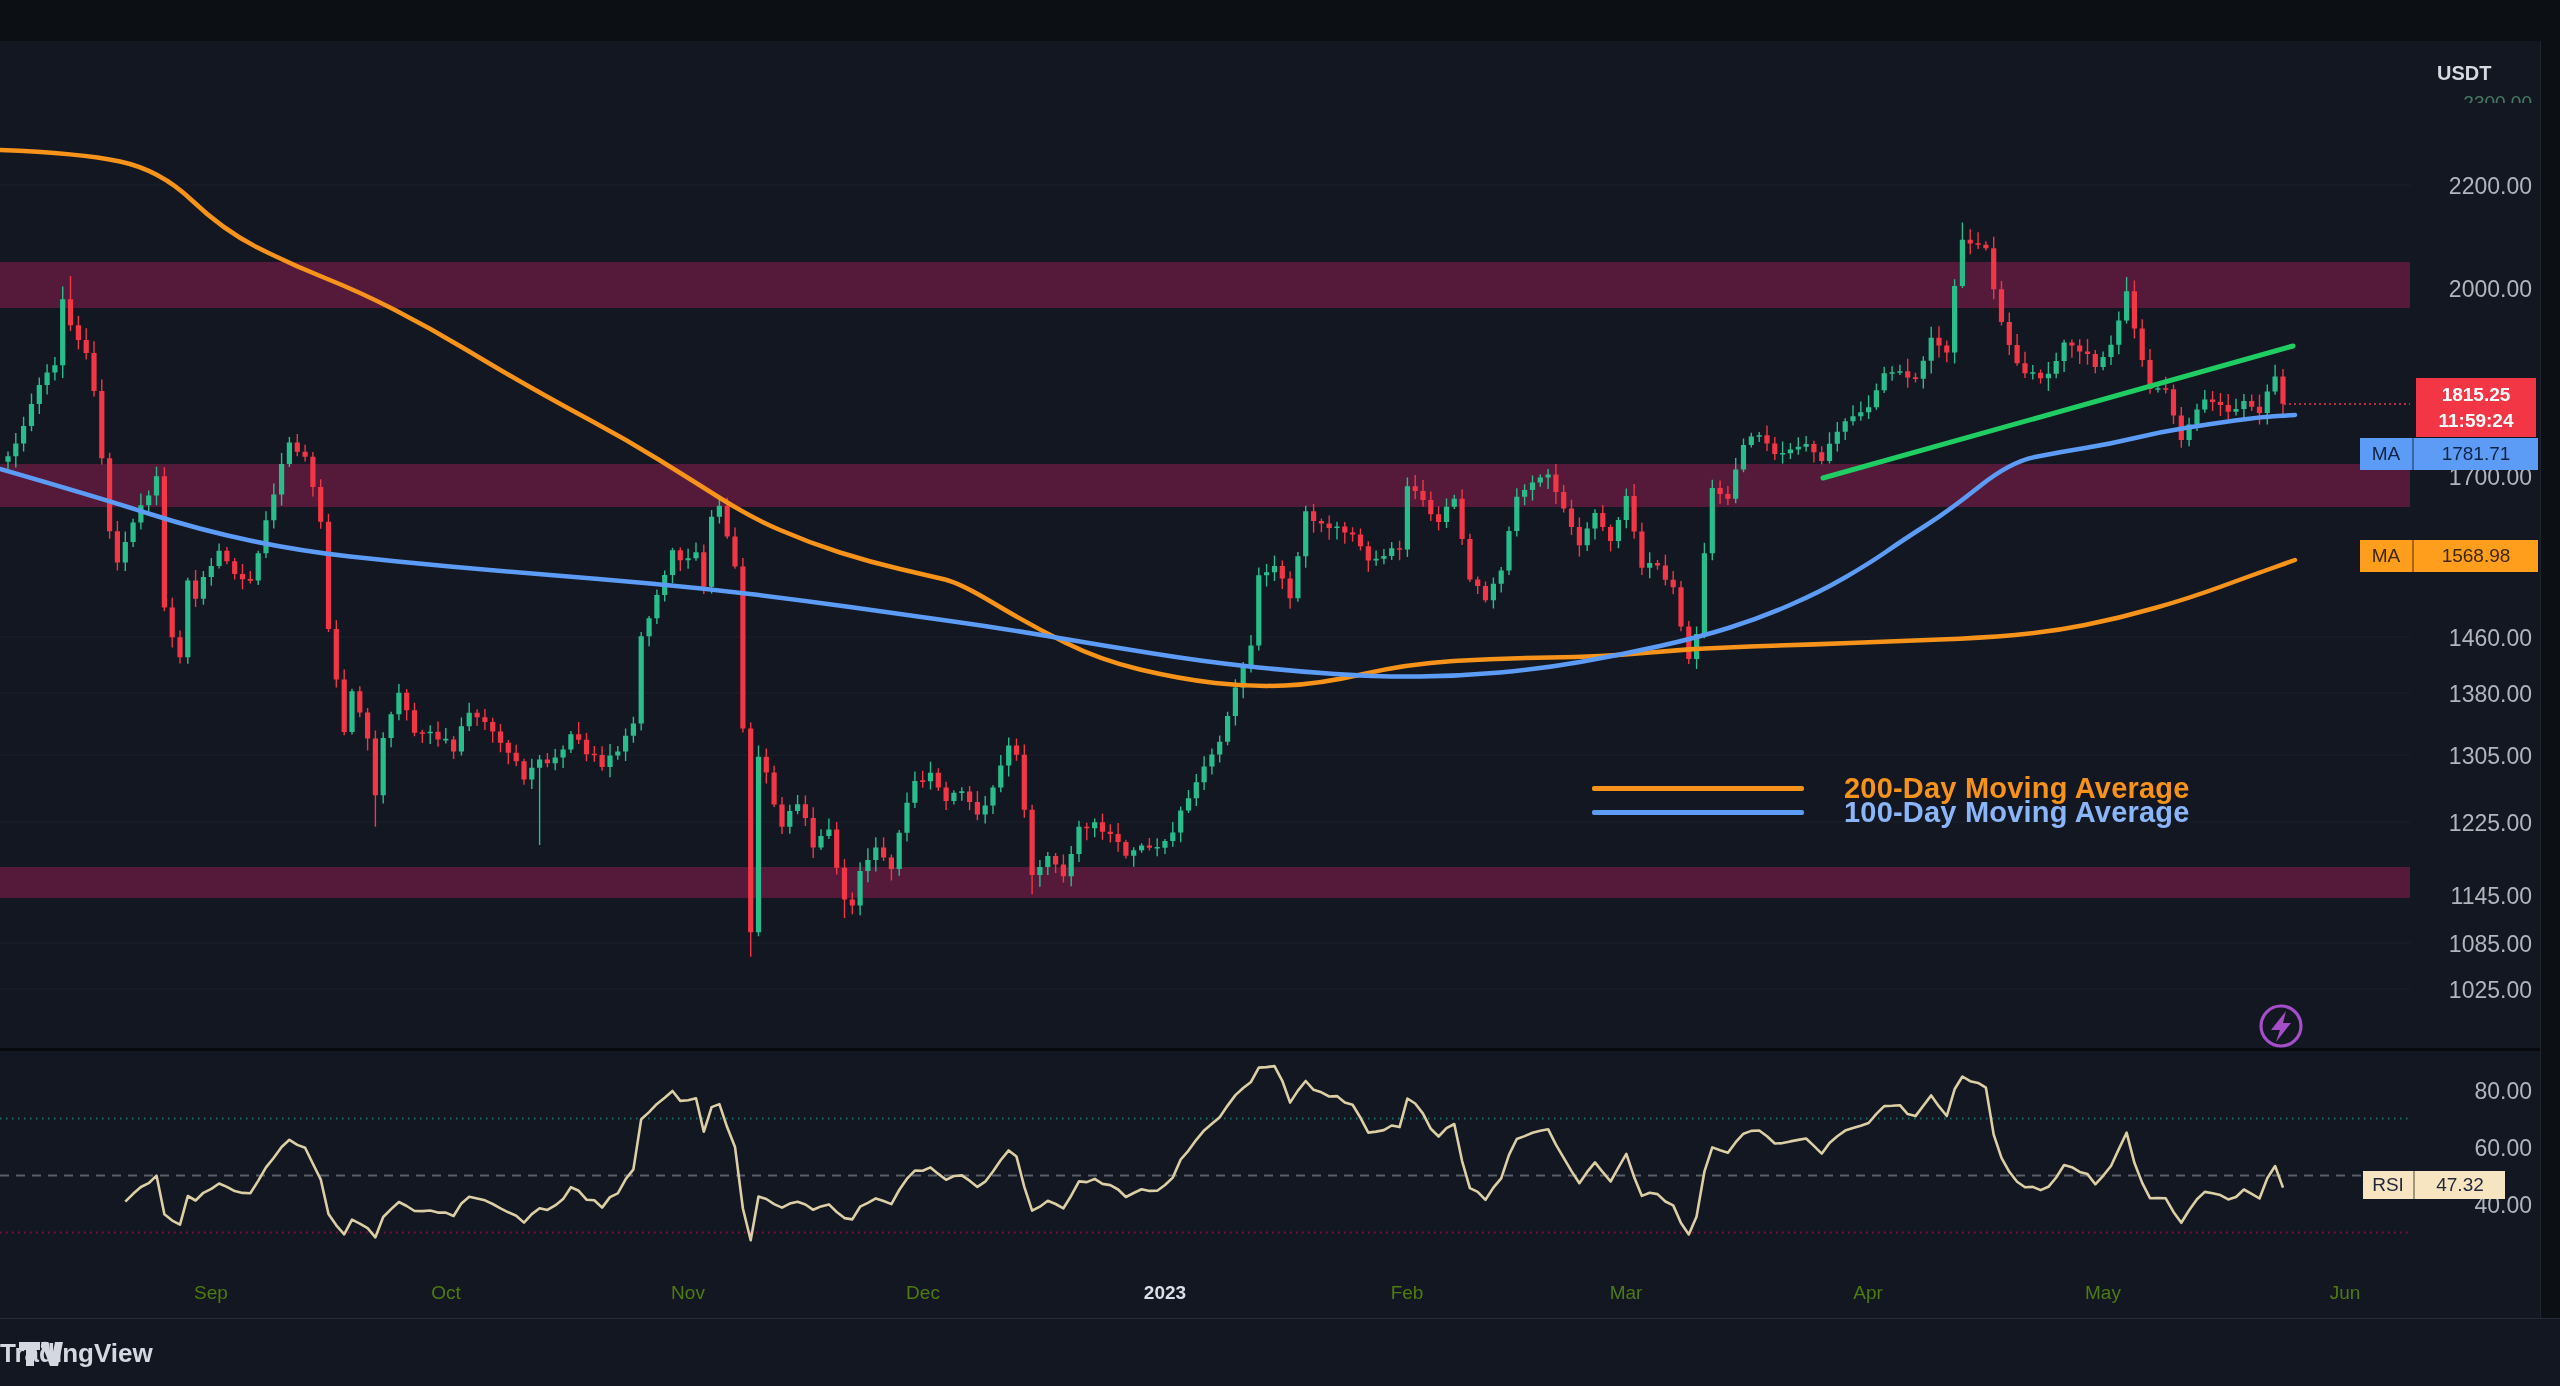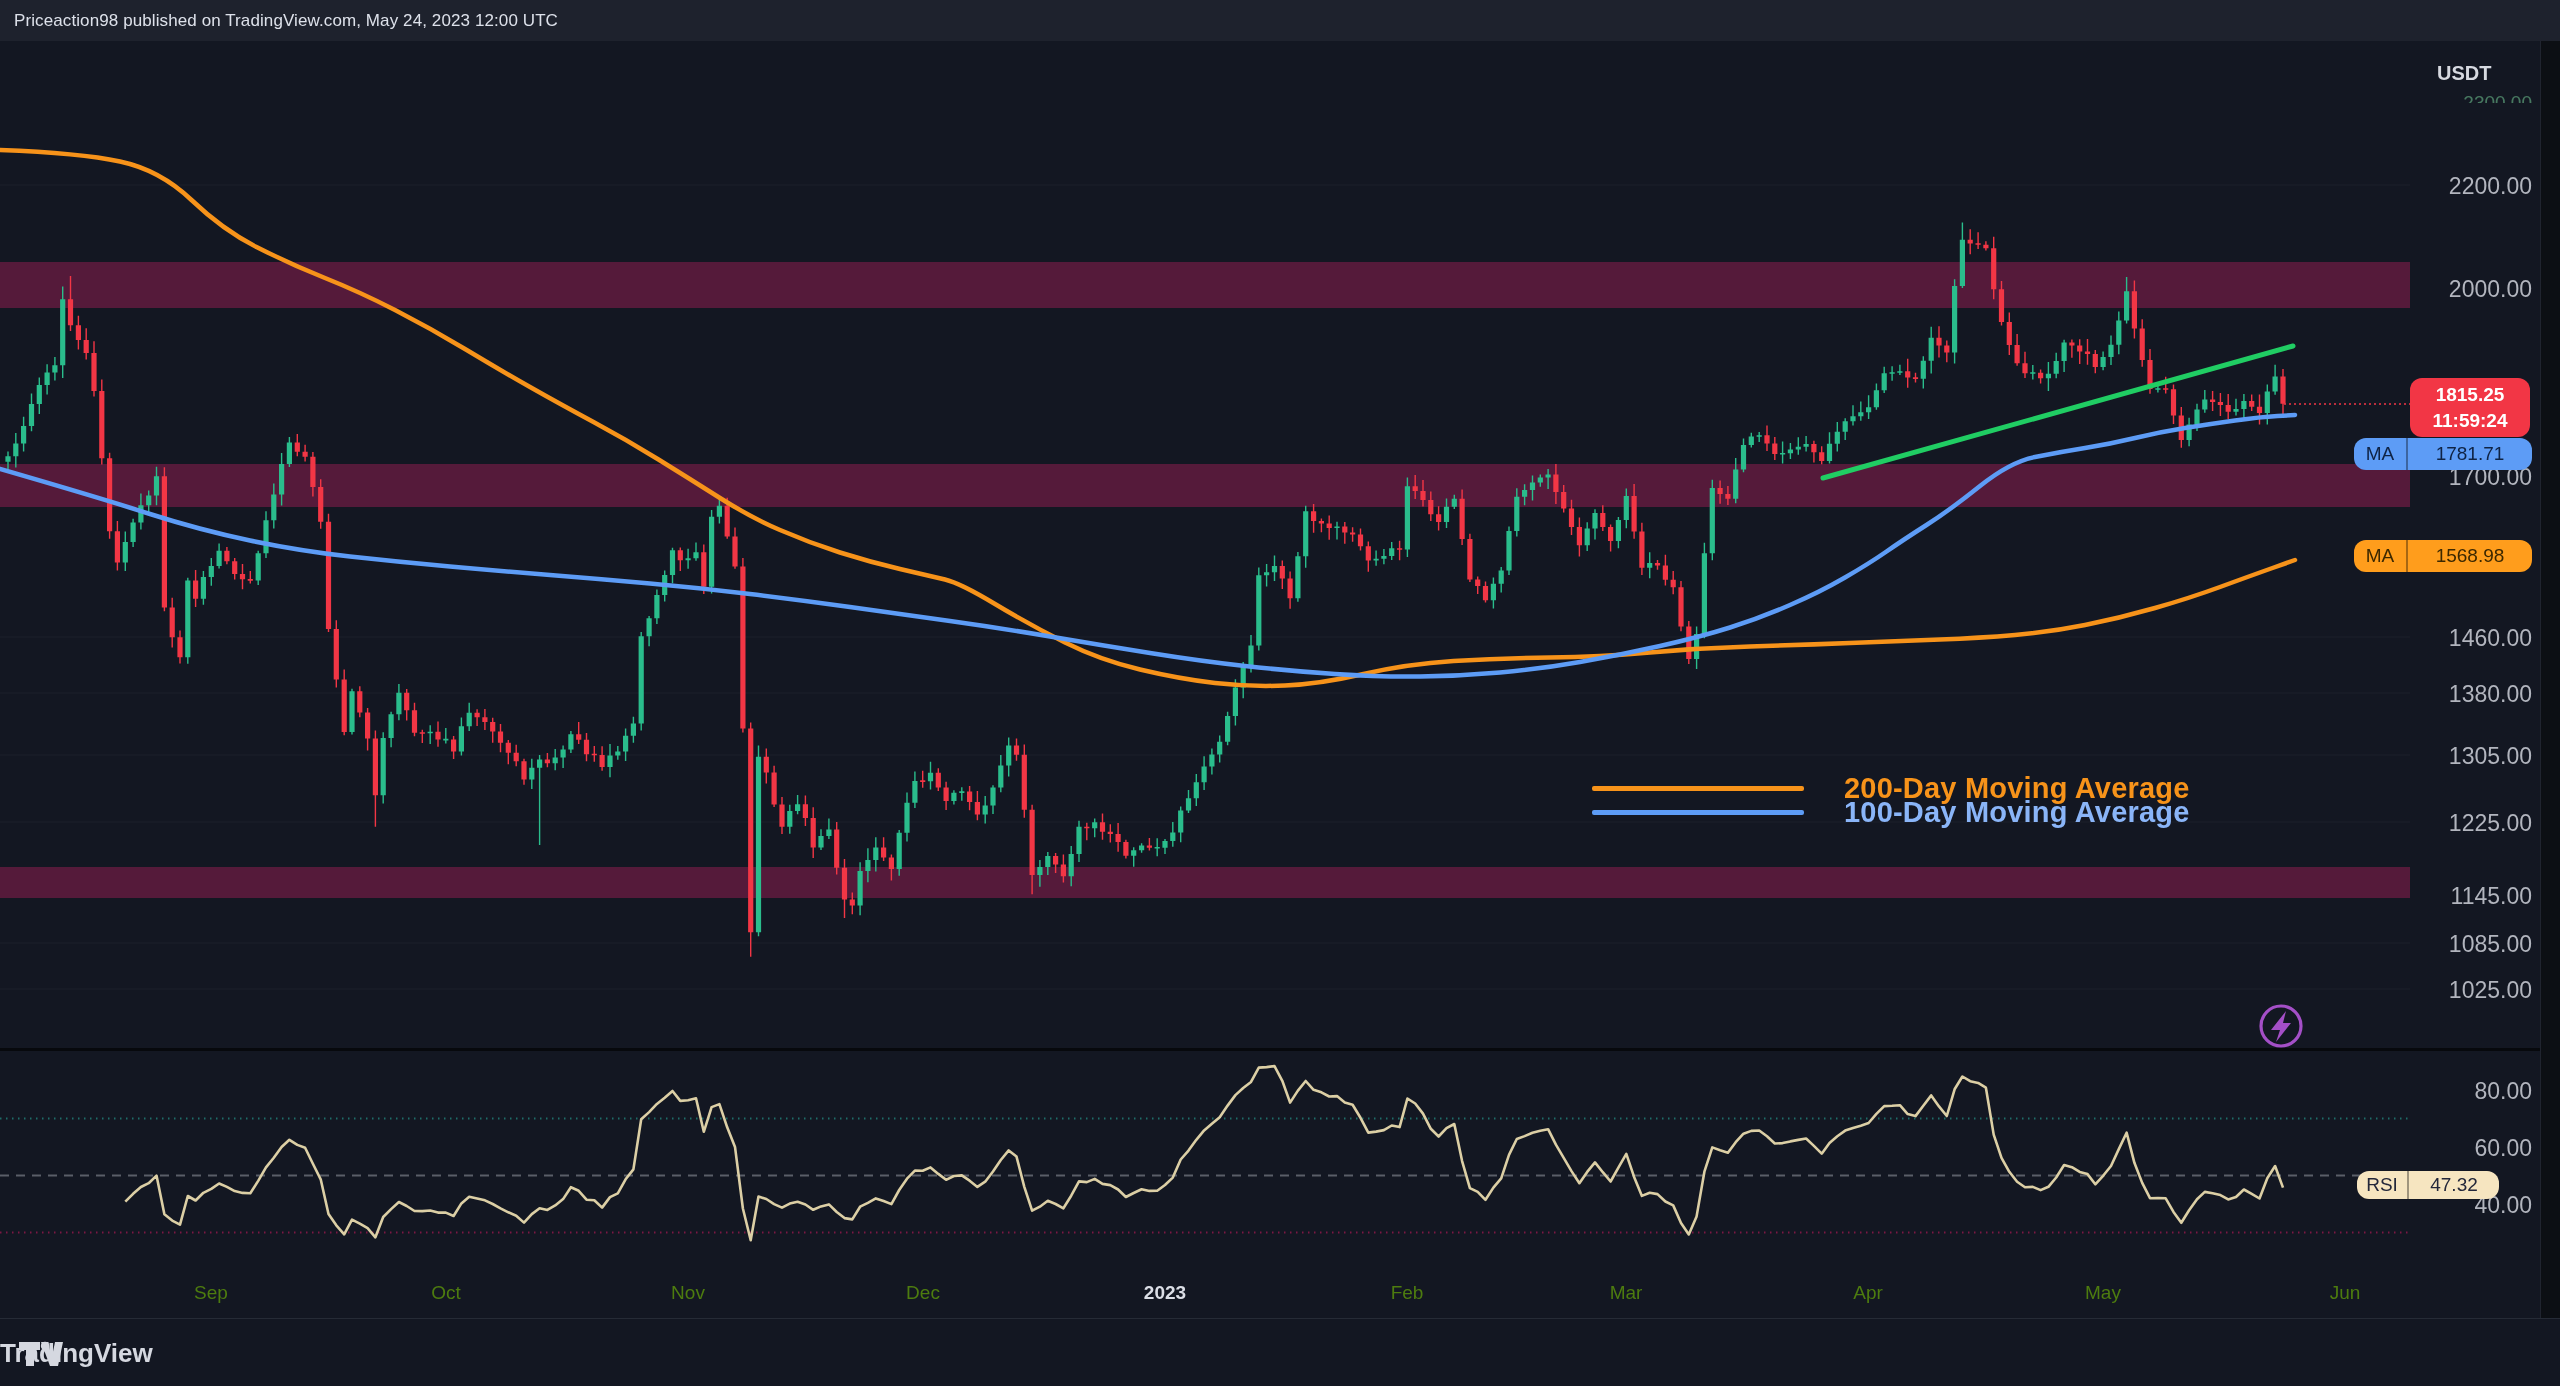--- a/index.html
+++ b/index.html
@@ -8,22 +8,22 @@
   #headerbar{position:absolute;left:0;top:0;width:2560px;height:41px;background:#1e222d;
     display:flex;align-items:center;z-index:5;}
   #headerbar .htext{color:#dde1ea;font-size:17px;font-weight:500;margin-left:14px;letter-spacing:.1px;}
   #chartbg{position:absolute;left:0;top:41px;width:2540px;height:1277px;background:#131722;}
   #rightmargin{position:absolute;left:2540px;top:41px;width:20px;height:1277px;background:#0c0f14;border-left:1px solid #20242f;}
   #chartsvg{position:absolute;left:0;top:0;z-index:2;}
   .axlabel{position:absolute;right:28px;color:#b2b5be;font-size:23px;z-index:3;white-space:nowrap;}
   .usdt{position:absolute;color:#d6d9e0;font-size:20px;font-weight:600;z-index:3;}
   .clipwrap{position:absolute;right:28px;top:92px;height:11px;overflow:hidden;opacity:.45;z-index:3;}
   .clipwrap span{color:#86efac;font-size:19px;}
-  .badge{position:absolute;z-index:6;border-radius:12px;display:flex;align-items:center;justify-content:center;
-    font-size:19px;font-weight:500;}
+  .badge{position:absolute;z-index:6;border-radius:0;display:flex;align-items:center;justify-content:center;
+    font-size:19px;font-weight:500;margin-left:6px;}
   #price-badge{left:2410px;top:378px;width:120px;height:59px;background:#f23645;color:#fff;
     flex-direction:column;line-height:26px;font-weight:600;}
   .mabadge{height:32px;padding:0;display:flex;align-items:stretch;overflow:hidden;}
   #ma100-badge{left:2354px;top:438px;background:#5d9cf6;color:#0f2344;}
   #ma200-badge{left:2354px;top:540px;background:#ff9d1c;color:#3c2800;}
   #rsi-badge{left:2357px;top:1171px;background:#f6e5c0;color:#23273a;height:28px;}
   .chipL{display:flex;align-items:center;justify-content:center;width:52px;border-right:2px solid rgba(0,0,0,.35);}
   .chipV{display:flex;align-items:center;justify-content:center;padding:0 14px;min-width:96px;}
   #rsi-badge .chipL{width:50px;}
   #rsi-badge .chipV{min-width:62px;}
@@ -36,23 +36,20 @@
   #footerbar{position:absolute;left:0;top:1318px;width:2560px;height:68px;background:#131722;
     border-top:1px solid #262b36;z-index:5;display:flex;align-items:center;}
   #brandtext{color:#d5d8e0;font-size:26px;font-weight:700;text-align:center;}
   #tvmark{position:absolute;left:19px;top:1340px;z-index:6;}
 </style>
 </head>
 <body>
 
 <div id="stage">
 
-  <div id="headerbar">
-    <span class="htext">Priceaction98 published on TradingView.com, May 24, 2023 12:00 UTC</span>
-  </div>
 
   <div id="chartbg"></div>
   <div id="rightmargin"></div>
 
   <svg id="chartsvg" width="2560" height="1386">
       <line x1="0" y1="185" x2="2410" y2="185" stroke="rgba(255,255,255,0.045)" stroke-width="1"></line>
       <line x1="0" y1="288" x2="2410" y2="288" stroke="rgba(255,255,255,0.045)" stroke-width="1"></line>
       <line x1="0" y1="476" x2="2410" y2="476" stroke="rgba(255,255,255,0.045)" stroke-width="1"></line>
       <line x1="0" y1="637" x2="2410" y2="637" stroke="rgba(255,255,255,0.045)" stroke-width="1"></line>
       <line x1="0" y1="693" x2="2410" y2="693" stroke="rgba(255,255,255,0.045)" stroke-width="1"></line>

